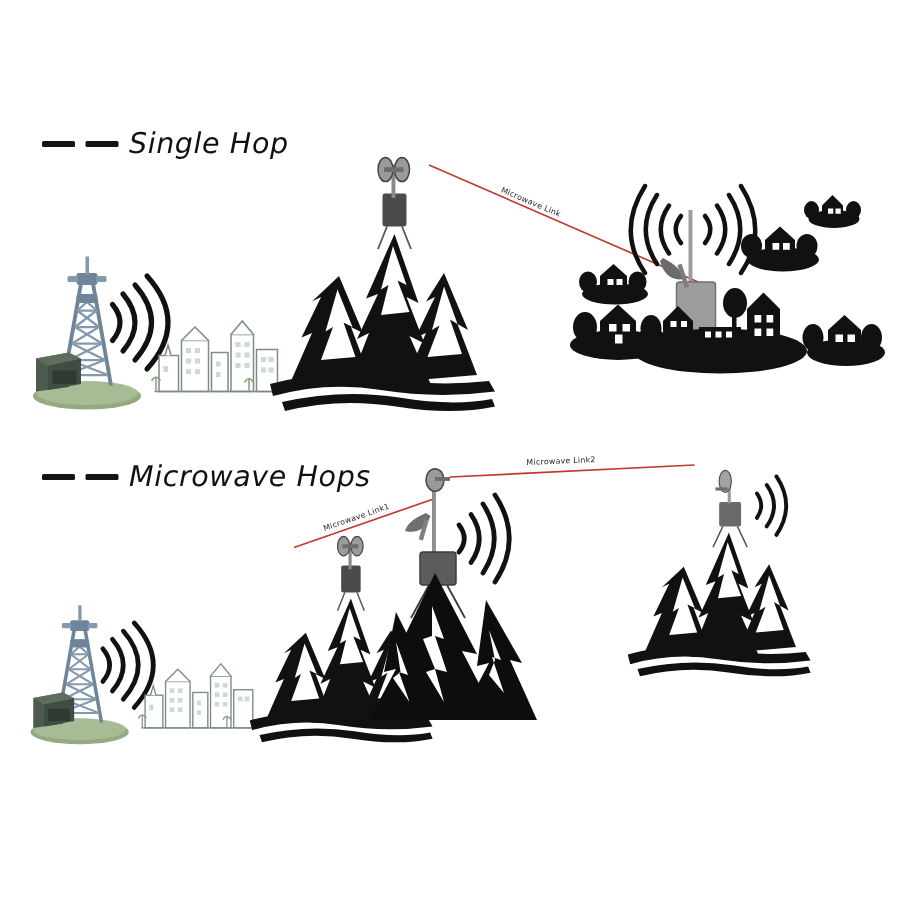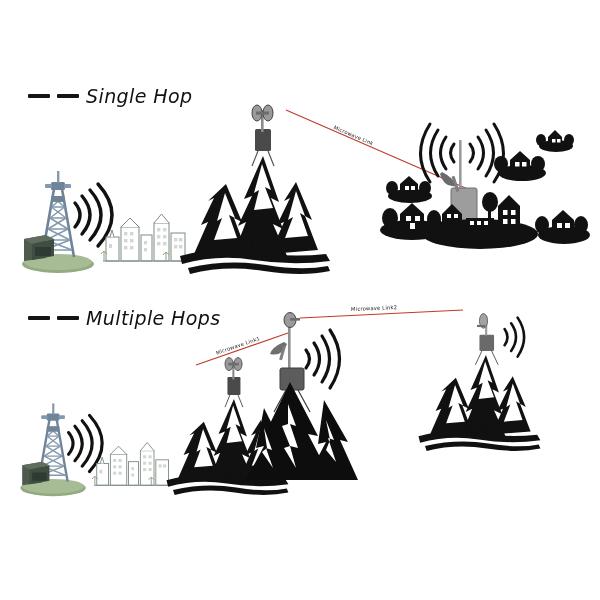--- a/index.html
+++ b/index.html
@@ -249,21 +249,21 @@
           </g>
       </svg>
     </div>
   </div>
 
   <div class="panel" id="panel-multi">
 
     <div class="legend" id="legend-multi" style="top:17px;">
       <span class="dash"></span>
       <span class="dash"></span>
-      <span class="lbl">Multiple Hops</span>
+      <span class="lbl">Microwave Hops</span>
     </div>
 
     <svg class="lay" width="600" height="310">
       <line x1="196" y1="75" x2="288" y2="43" stroke="#c0392b" stroke-width="1.1"></line>
       <line x1="300" y1="28" x2="463" y2="20" stroke="#c0392b" stroke-width="1.1"></line>
     </svg>
     <div class="linklabel" style="left:216px;top:60px;transform:rotate(-19deg);transform-origin:left center;">Microwave Link1</div>
     <div class="linklabel" style="left:351px;top:16px;transform:rotate(-2.5deg);transform-origin:left center;">Microwave Link2</div>
 
     <div class="obj" style="left:14px;top:108px;">

